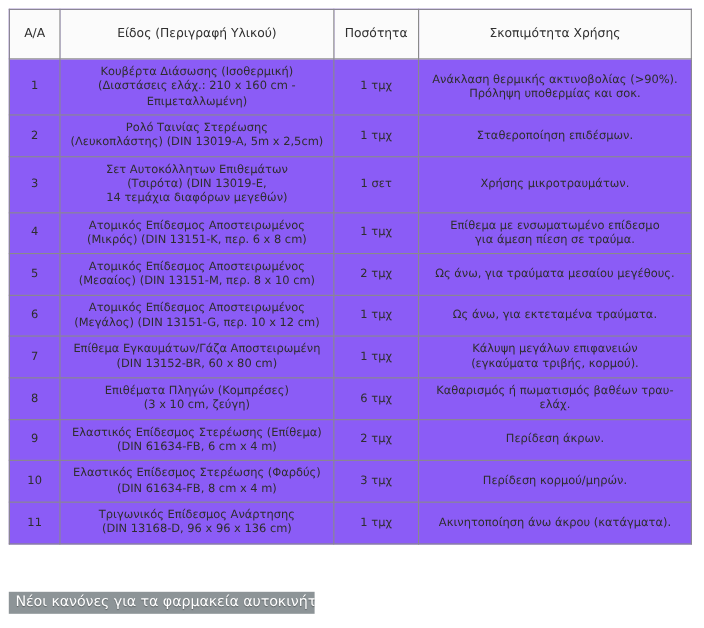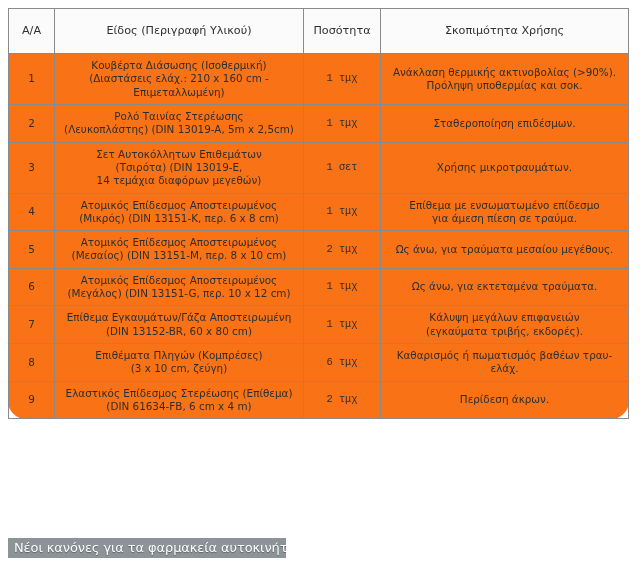--- a/index.html
+++ b/index.html
@@ -20,22 +20,21 @@
     position: absolute;
     left: 8px;
     top: 8px;
     width: 620px;
   }
 
   table.kit {
     border-collapse: collapse;
     width: 620px;
     table-layout: fixed;
-    background: #f97316;
-    border-radius: 18px;
+    background: #8b5cf6;
   }
 
   table.kit col.c-aa   { width: 46px; }
   table.kit col.c-item { width: 249px; }
   table.kit col.c-qty  { width: 77px; }
   table.kit col.c-use  { width: 248px; }
 
   table.kit th,
   table.kit td {
     border: 1px solid #8a8a8a;
@@ -57,21 +56,20 @@
   }
 
   td.aa {
     font-size: 11.4px;
     color: #303030;
   }
 
   td.qty {
     font-size: 10.6px;
     white-space: nowrap;
-    font-family: Liberation Mono, monospace;
   }
 
   td.item, td.use {
     padding-left: 7px;
     padding-right: 7px;
   }
 
   .lines span {
     display: block;
   }
@@ -188,21 +186,21 @@
         </tr>
         <tr>
           <td class="aa">7</td>
           <td class="item lines">
             <span>Επίθεμα Εγκαυμάτων/Γάζα Αποστειρωμένη</span>
             <span>(DIN 13152-BR, 60 x 80 cm)</span>
           </td>
           <td class="qty">1 τμχ</td>
           <td class="use lines">
             <span>Κάλυψη μεγάλων επιφανειών</span>
-            <span>(εγκαύματα τριβής, εκδορές).</span>
+            <span>(εγκαύματα τριβής, κορμού).</span>
           </td>
         </tr>
         <tr>
           <td class="aa">8</td>
           <td class="item lines">
             <span>Επιθέματα Πληγών (Κομπρέσες)</span>
             <span>(3 x 10 cm, ζεύγη)</span>
           </td>
           <td class="qty">6 τμχ</td>
           <td class="use lines">
@@ -212,19 +210,41 @@
         </tr>
         <tr>
           <td class="aa">9</td>
           <td class="item lines">
             <span>Ελαστικός Επίδεσμος Στερέωσης (Επίθεμα)</span>
             <span>(DIN 61634-FB, 6 cm x 4 m)</span>
           </td>
           <td class="qty">2 τμχ</td>
           <td class="use lines">
             <span>Περίδεση άκρων.</span>
+          </td>
+        </tr>
+        <tr>
+          <td class="aa">10</td>
+          <td class="item lines">
+            <span>Ελαστικός Επίδεσμος Στερέωσης (Φαρδύς)</span>
+            <span>(DIN 61634-FB, 8 cm x 4 m)</span>
+          </td>
+          <td class="qty">3 τμχ</td>
+          <td class="use lines">
+            <span>Περίδεση κορμού/μηρών.</span>
+          </td>
+        </tr>
+        <tr>
+          <td class="aa">11</td>
+          <td class="item lines">
+            <span>Τριγωνικός Επίδεσμος Ανάρτησης</span>
+            <span>(DIN 13168-D, 96 x 96 x 136 cm)</span>
+          </td>
+          <td class="qty">1 τμχ</td>
+          <td class="use lines">
+            <span>Ακινητοποίηση άνω άκρου (κατάγματα).</span>
           </td>
         </tr>
       </tbody>
   </table>
 </div>
 
 <div id="caption-overlay">Νέοι κανόνες για τα φαρμακεία αυτοκινήτων</div>
 
 </body></html>

